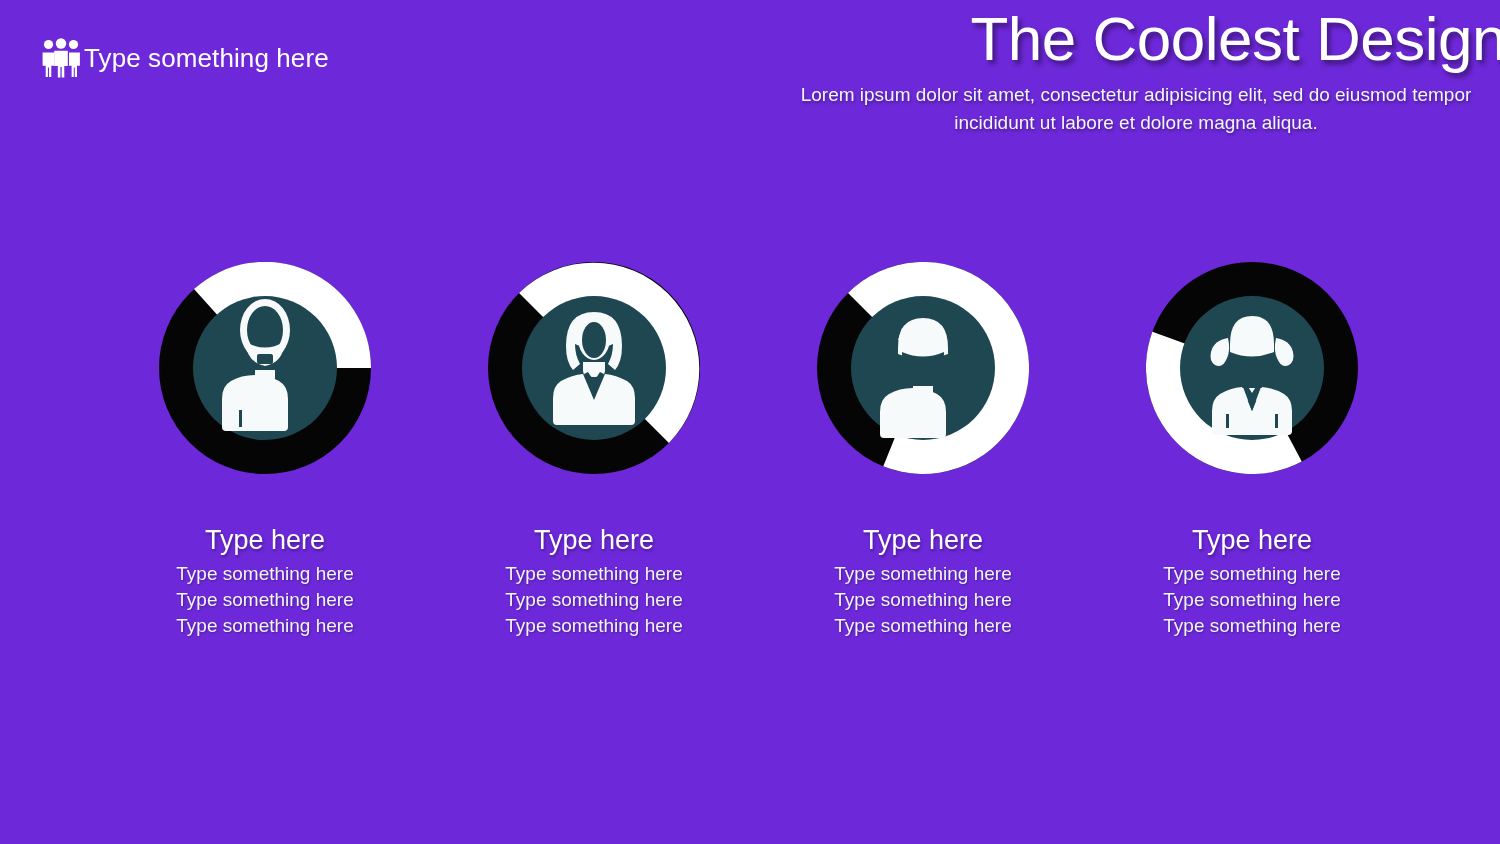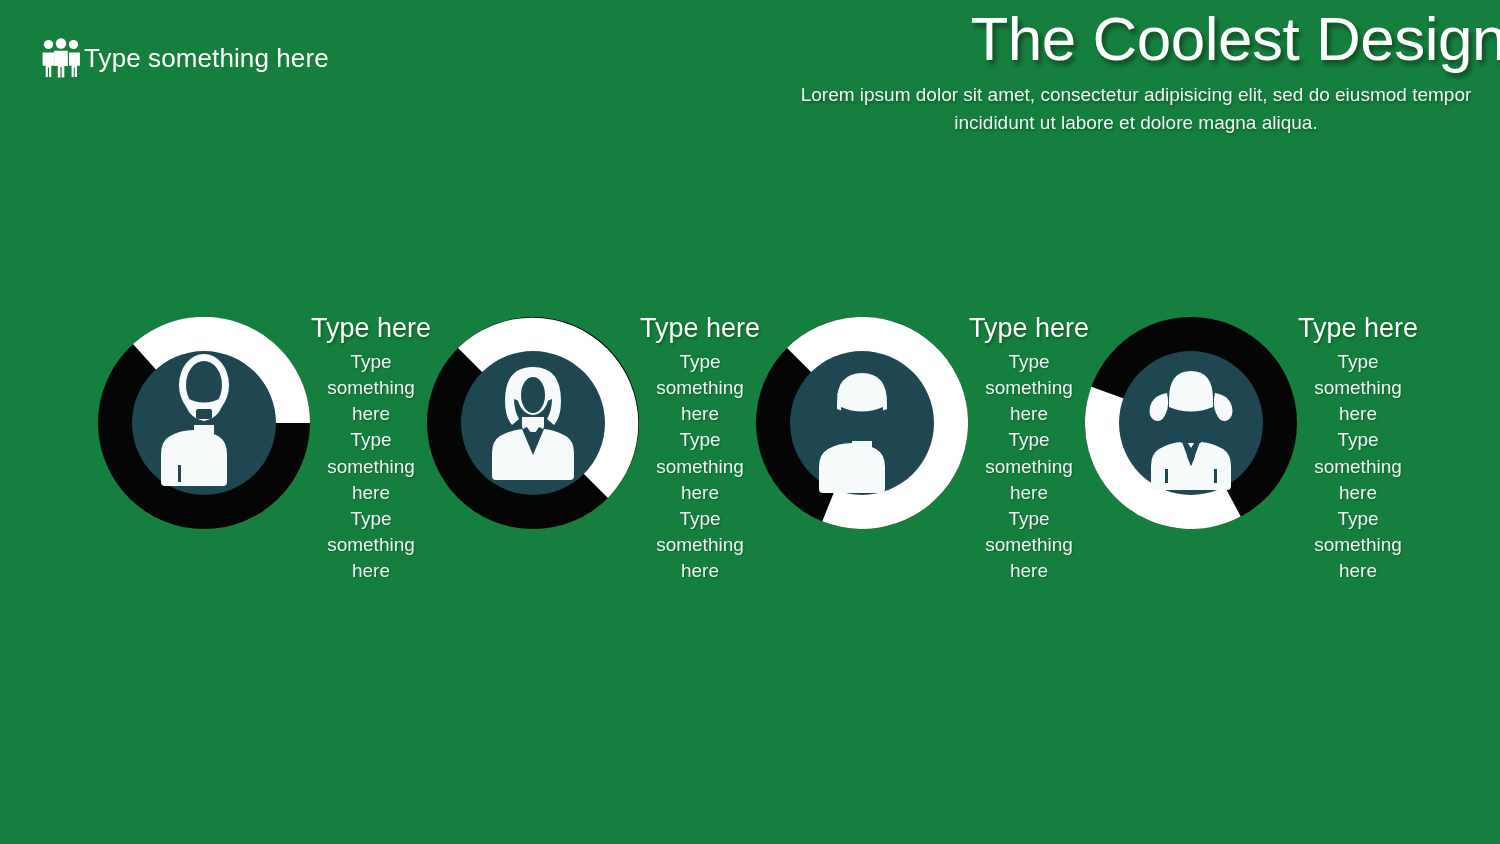--- a/index.html
+++ b/index.html
@@ -12,21 +12,21 @@
     height: 844px;
     overflow: hidden;
     font-family: "Liberation Sans", sans-serif;
     color: #ffffff;
     position: relative;
   }
 
   .slide {
     position: absolute;
     inset: 0;
-    background: #15803d;
+    background: #6d28d9;
     overflow: hidden;
     padding-left: 17px;
   }
 
   
   .header-left {
     position: absolute;
     left: 40px;
     top: 38px;
     display: flex;
@@ -81,21 +81,21 @@
   .cards {
     position: absolute;
     left: 0;
     top: 262px;
     width: 1500px;
     display: flex;
   }
   .card {
     width: 334px;
     display: flex;
-    flex-direction: row;
+    flex-direction: column;
     align-items: center;
   }
   .card:nth-child(1) { margin-left: 98px; }
   .card:nth-child(2) { margin-left: -5px; }
   .card:nth-child(3) { margin-left: -5px; }
   .card:nth-child(4) { margin-left: -5px; }
 
   .donut-wrap {
     position: relative;
     width: 212px;

